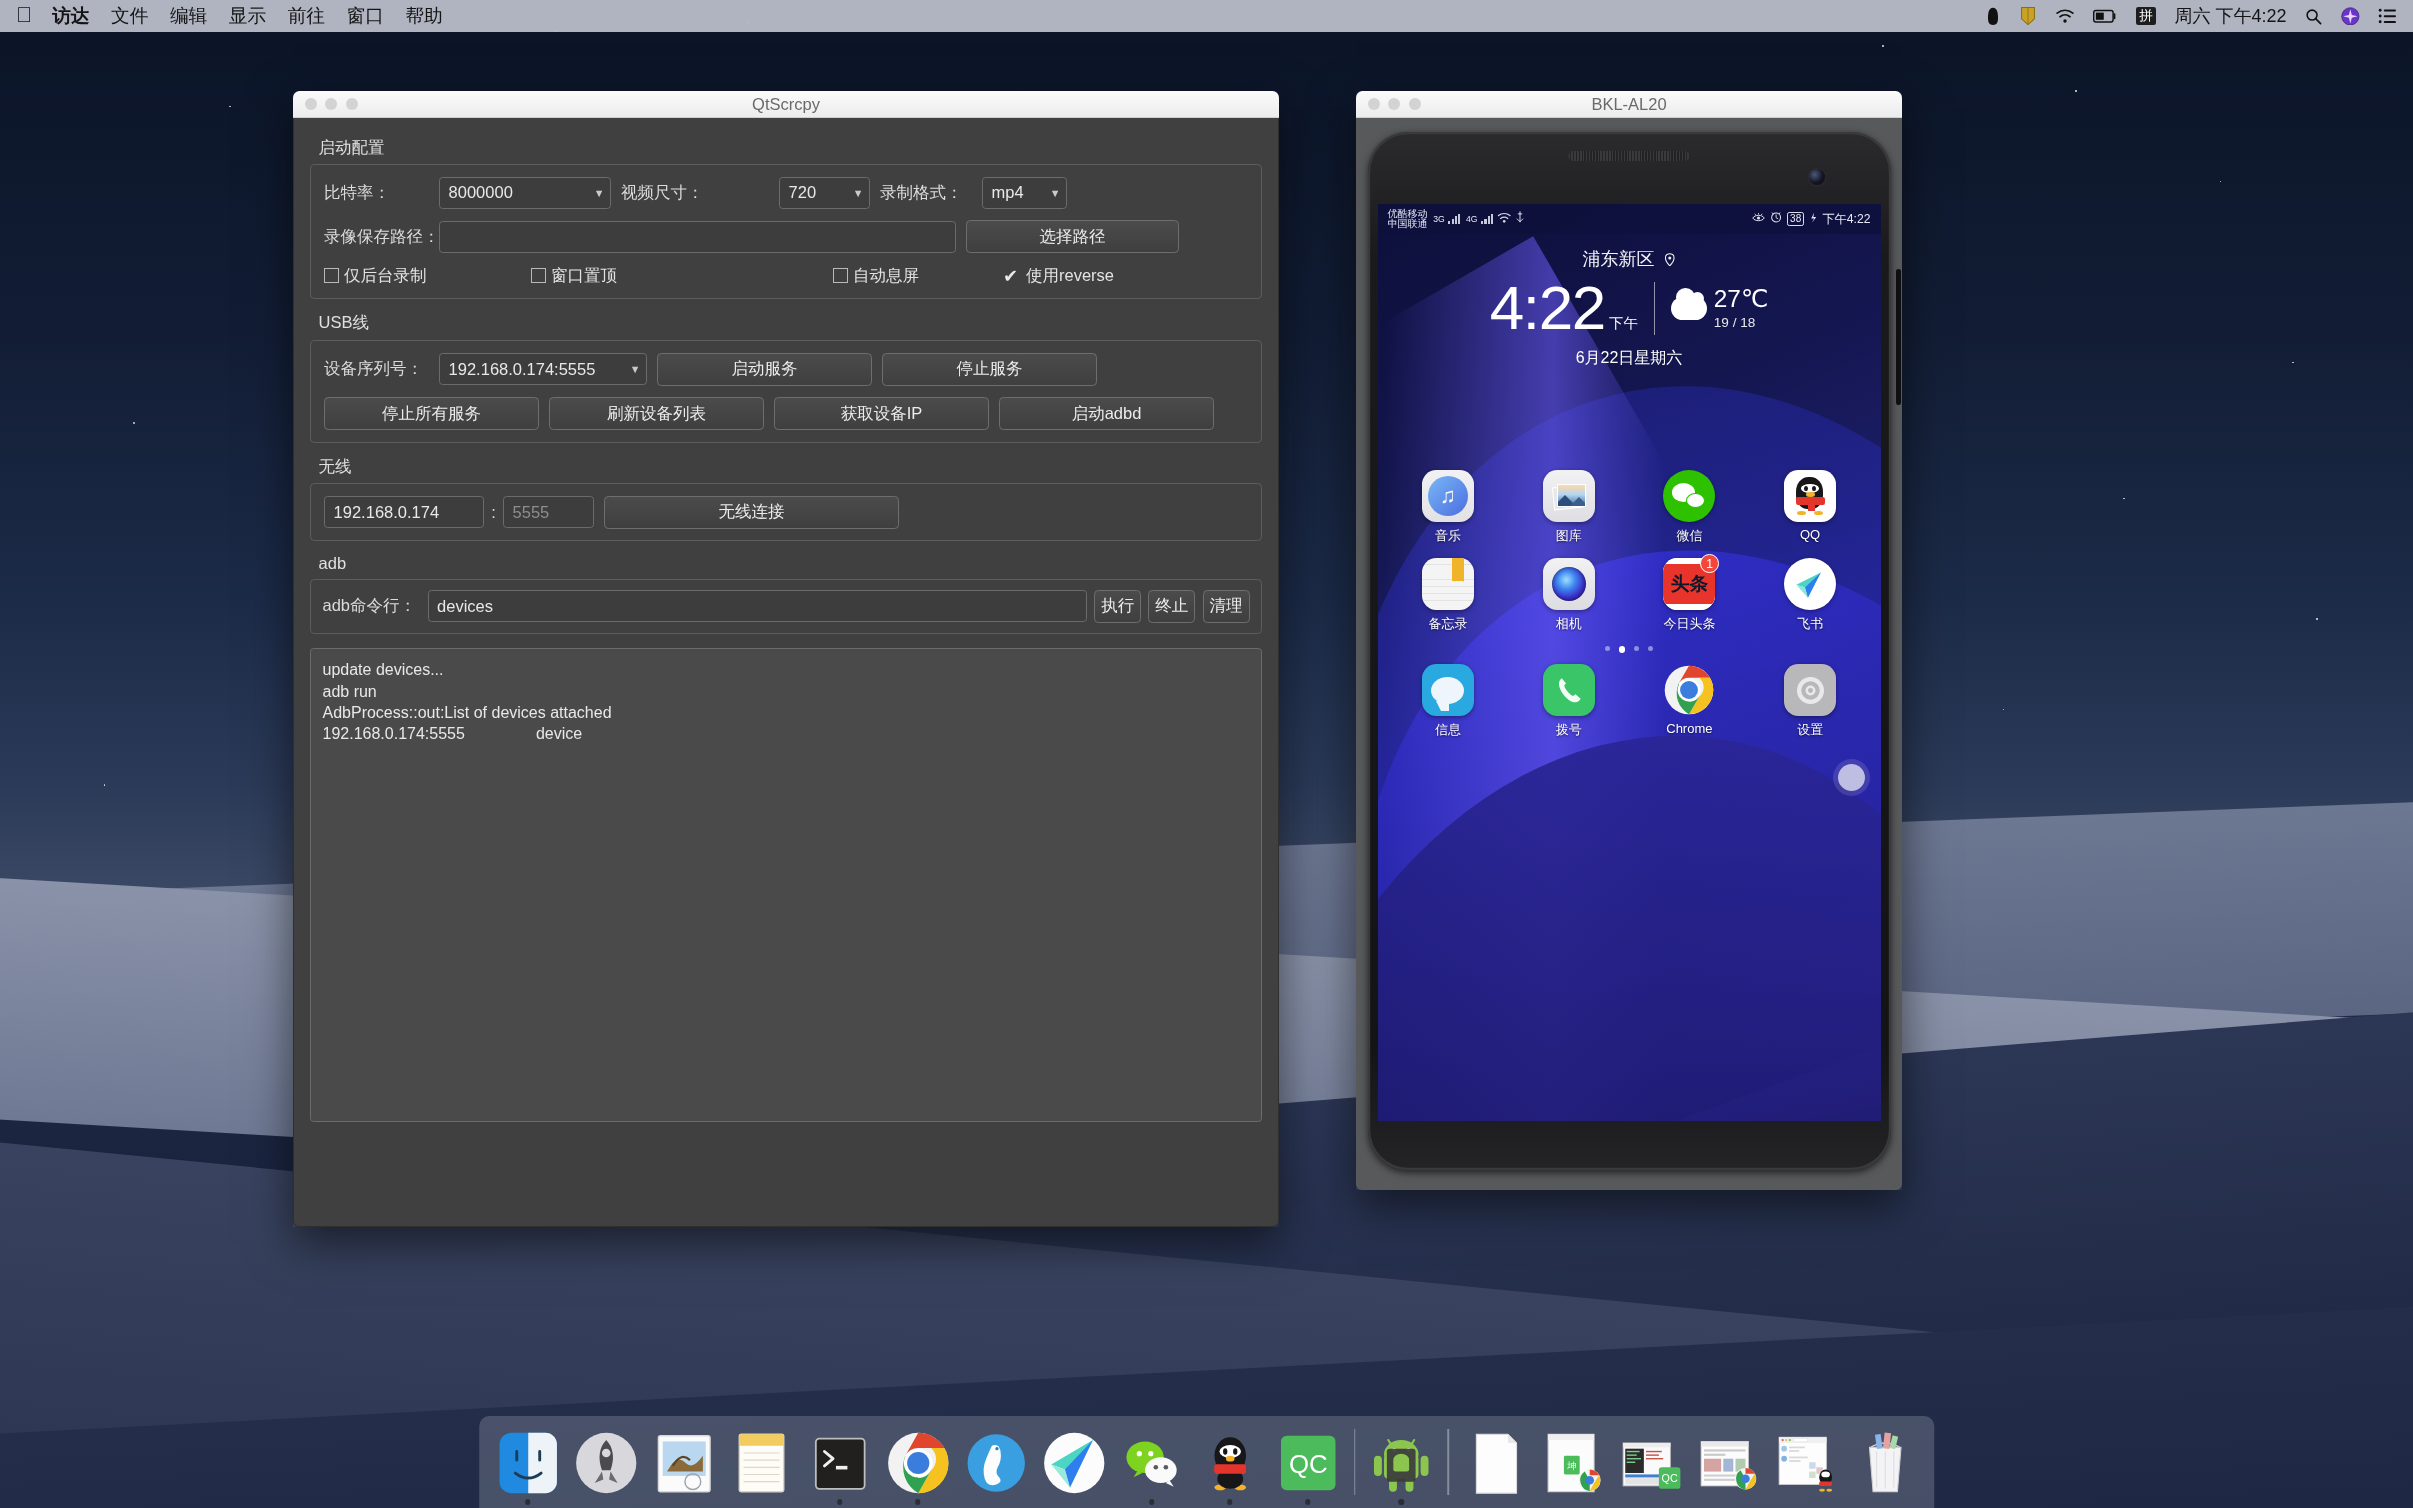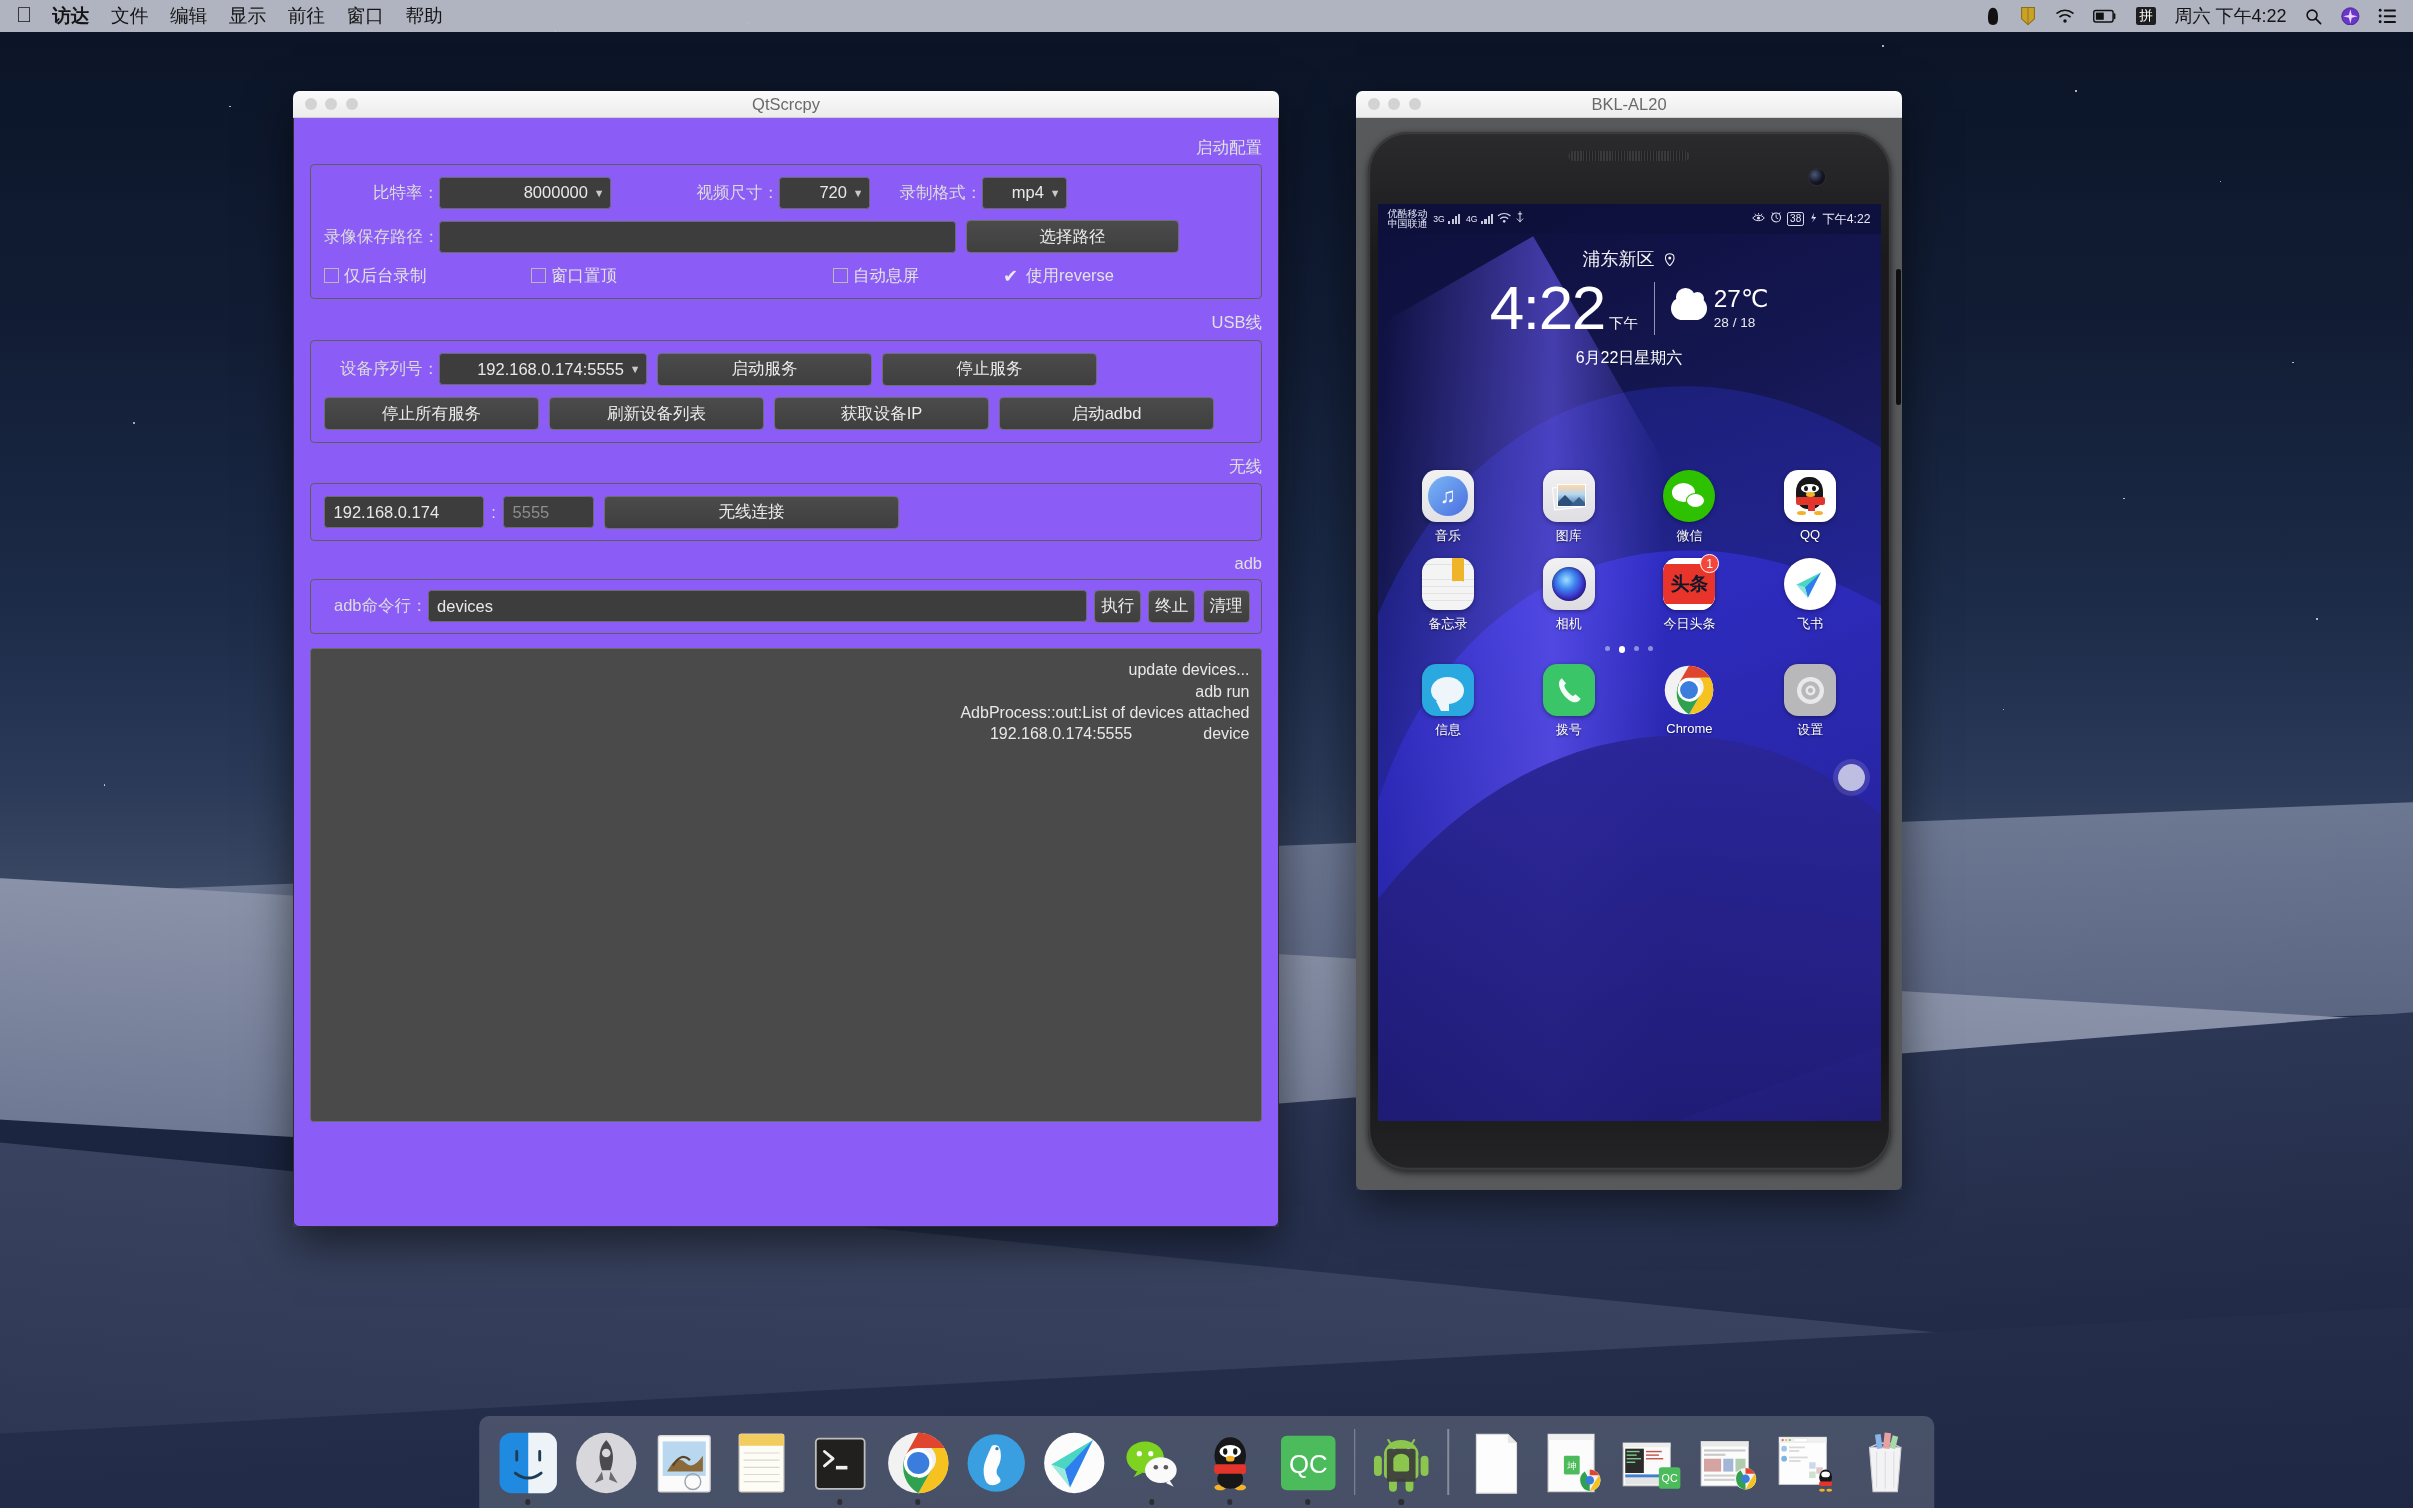--- a/index.html
+++ b/index.html
@@ -80,28 +80,27 @@
   .tl-dot { width: 12.2px; height: 12.2px; border-radius: 50%; background: #d3d3d3; }
   .tl-title {
     position: absolute; left: 0; right: 0; text-align: center;
     font-size: 16.5px; color: #6a6a6a; pointer-events: none;
   }
 
   
   #qtscrcpy { left: 293px; top: 91px; width: 986px; height: 1136px; }
   #qt-body {
     height: calc(100% - 27px);
-    background: #8b5cf6;
+    background: #404040;
     border: 0.7px solid #2f2f2f;
     border-top: none;
     border-bottom-left-radius: 5.7px; border-bottom-right-radius: 5.7px;
     padding: 13px 16px 11.5px 16px;
     color: #e3e3e3;
     font-size: 16.5px;
-    text-align: right;
   }
   .sec-title { font-size: 16.5px; color: #e0e0e0; margin: 5.7px 0 5.7px 8.6px; }
   .group {
     border: 0.7px solid #5d5d5d; border-radius: 4.3px;
     padding: 11.5px 13px;
   }
   .row { display: flex; align-items: center; gap: 0; margin-bottom: 11.5px; }
   .row:last-child { margin-bottom: 0; }
   .lbl { color: #dcdcdc; font-size: 16.5px; white-space: nowrap; }
 
@@ -560,21 +559,21 @@
           </span>
         </div>
         <div class="bigrow">
           <span class="bigtime">4:22</span>
           <span class="ampm">下午</span>
           <span class="vdiv"></span>
           <span class="wx">
             <span class="cloud"></span>
             <span style="text-align:left">
               <span class="temp" style="display:block">27℃</span>
-              <span class="hilo" style="display:block">28 / 18</span>
+              <span class="hilo" style="display:block">19 / 18</span>
             </span>
           </span>
         </div>
         <div class="dateline">6月22日星期六</div>
       </div>
 
       <div class="navball"></div>
 
       <div class="apps">
         <div class="approw">

